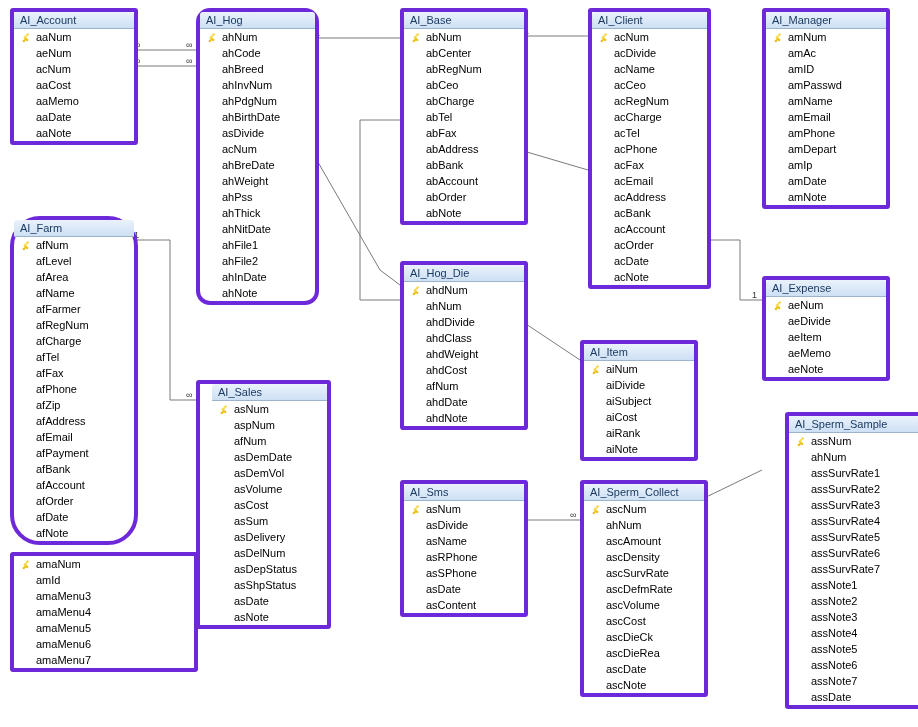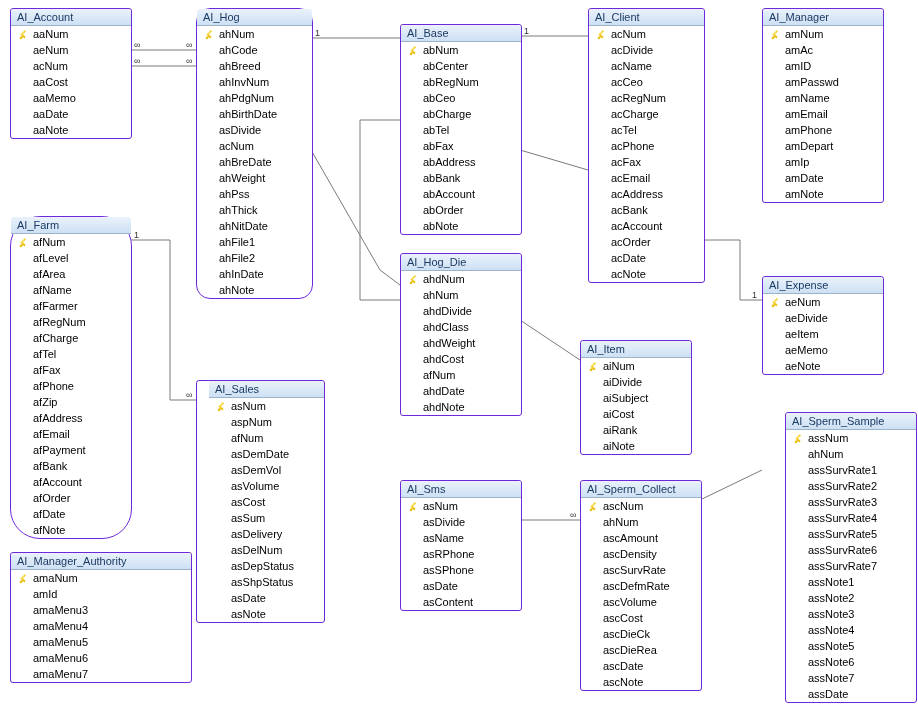--- a/index.html
+++ b/index.html
@@ -1,20 +1,20 @@
 <!DOCTYPE html>
 <html><head>
 <meta charset="utf-8">
 <style>
   html,body{margin:0;padding:0;background:#fff;font-family:"Segoe UI",Tahoma,sans-serif;font-size:11px;color:#000;}
   #canvas{position:relative;width:918px;height:727px;}
   .table{
     position:absolute;
     background:#fff;
-    border:1px solid #6d28d9;
+    border:4px solid #6d28d9;
     border-radius:3px;
     box-shadow:0 0 0 rgba(0,0,0,0);
   }
   .table-title{
     background:linear-gradient(#eaf2fb,#cde0f4);
     border-bottom:1px solid #9db3c8;
     padding:2px 6px;
     font-weight:normal;
     color:#1b3a63;
     border-top-left-radius:3px;
@@ -99,21 +99,21 @@
       <div class="field">ahBreDate</div>
       <div class="field">ahWeight</div>
       <div class="field">ahPss</div>
       <div class="field">ahThick</div>
       <div class="field">ahNitDate</div>
       <div class="field">ahFile1</div>
       <div class="field">ahFile2</div>
       <div class="field">ahInDate</div>
       <div class="field">ahNote</div>
     </div>
-    <div class="table" style="left: 400px; top: 8px; width: 120px; margin-top: 16px;">
+    <div class="table" style="left: 400px; top: 8px; width: 120px;">
       <div class="table-title">AI_Base</div>
       <div class="field pk">abNum</div>
       <div class="field">abCenter</div>
       <div class="field">abRegNum</div>
       <div class="field">abCeo</div>
       <div class="field">abCharge</div>
       <div class="field">abTel</div>
       <div class="field">abFax</div>
       <div class="field">abAddress</div>
       <div class="field">abBank</div>
@@ -186,21 +186,21 @@
       <div class="field">asVolume</div>
       <div class="field">asCost</div>
       <div class="field">asSum</div>
       <div class="field">asDelivery</div>
       <div class="field">asDelNum</div>
       <div class="field">asDepStatus</div>
       <div class="field">asShpStatus</div>
       <div class="field">asDate</div>
       <div class="field">asNote</div>
     </div>
-    <div class="table" style="left: 400px; top: 253px; width: 120px;">
+    <div class="table" style="left: 400px; top: 261px; width: 120px;">
       <div class="table-title">AI_Hog_Die</div>
       <div class="field pk">ahdNum</div>
       <div class="field">ahNum</div>
       <div class="field">ahdDivide</div>
       <div class="field">ahdClass</div>
       <div class="field">ahdWeight</div>
       <div class="field">ahdCost</div>
       <div class="field">afNum</div>
       <div class="field">ahdDate</div>
       <div class="field">ahdNote</div>
@@ -261,21 +261,20 @@
       <div class="field">assNote1</div>
       <div class="field">assNote2</div>
       <div class="field">assNote3</div>
       <div class="field">assNote4</div>
       <div class="field">assNote5</div>
       <div class="field">assNote6</div>
       <div class="field">assNote7</div>
       <div class="field">assDate</div>
     </div>
     <div class="table" style="left: 10px; top: 552px; width: 180px;">
-      <div class="table-title">AI_Manager_Authority</div>
       <div class="field pk">amaNum</div>
       <div class="field">amId</div>
       <div class="field">amaMenu3</div>
       <div class="field">amaMenu4</div>
       <div class="field">amaMenu5</div>
       <div class="field">amaMenu6</div>
       <div class="field">amaMenu7</div>
     </div>
   </div>
 

